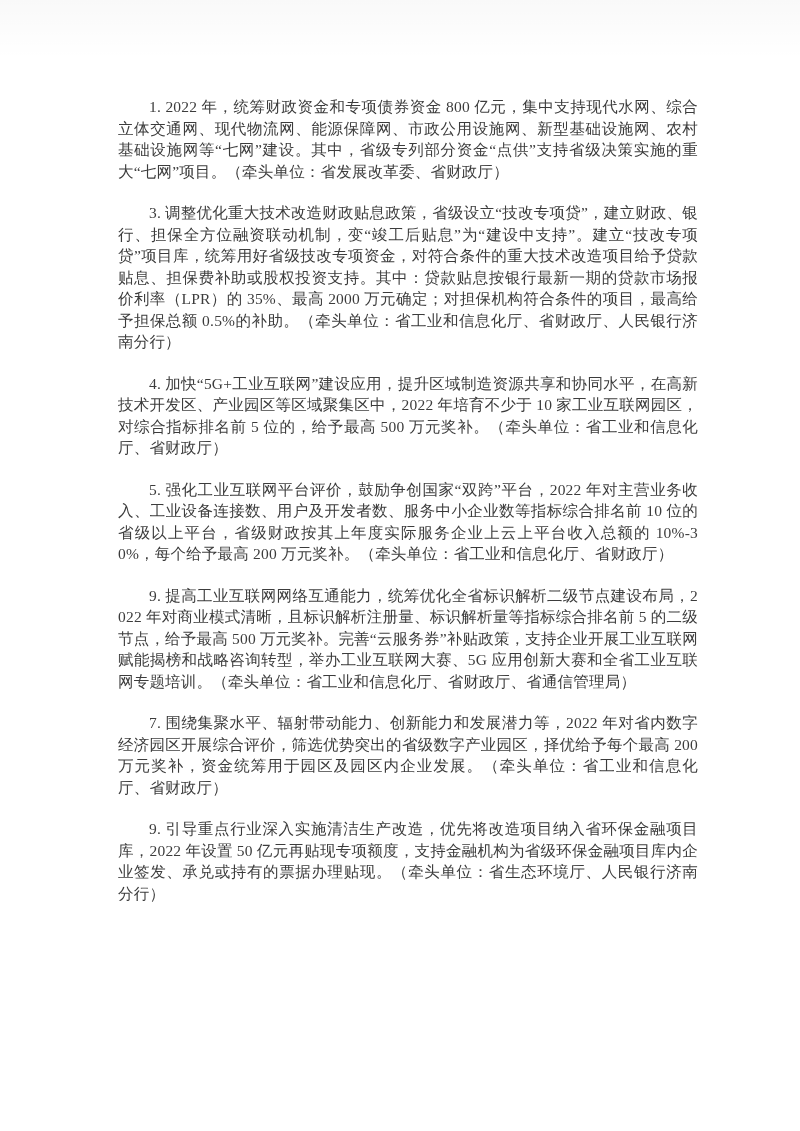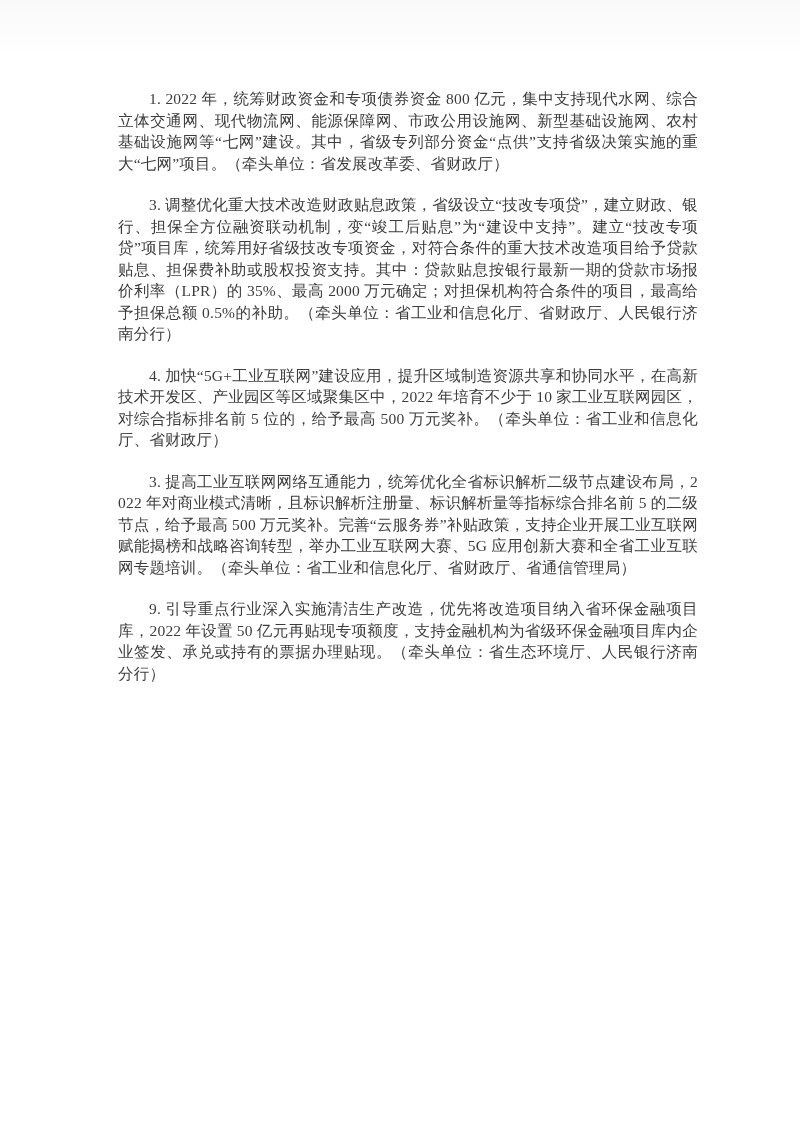--- a/index.html
+++ b/index.html
@@ -30,29 +30,31 @@
     top: 88px;
     width: 580px;
     color: #3c3c3c;
     font-size: 15.5px;
     line-height: 21.5px;
     text-align: justify;
     letter-spacing: 0.2px;
     -webkit-font-smoothing: antialiased;
   }
   .doc-body p {
-    margin: 0 0 20px 0;
+    margin: 8px 0 20px 0;
     text-indent: 2em;
     word-break: break-all;
   }
 </style>
 </head>
 <body>
 
 <div class="page">
   <div class="doc-body">
     <p>1. 2022 年，统筹财政资金和专项债券资金 800 亿元，集中支持现代水网、综合立体交通网、现代物流网、能源保障网、市政公用设施网、新型基础设施网、农村基础设施网等“七网”建设。其中，省级专列部分资金“点供”支持省级决策实施的重大“七网”项目。（牵头单位：省发展改革委、省财政厅）</p>
     <p>3. 调整优化重大技术改造财政贴息政策，省级设立“技改专项贷”，建立财政、银行、担保全方位融资联动机制，变“竣工后贴息”为“建设中支持”。建立“技改专项贷”项目库，统筹用好省级技改专项资金，对符合条件的重大技术改造项目给予贷款贴息、担保费补助或股权投资支持。其中：贷款贴息按银行最新一期的贷款市场报价利率（LPR）的 35%、最高 2000 万元确定；对担保机构符合条件的项目，最高给予担保总额 0.5%的补助。（牵头单位：省工业和信息化厅、省财政厅、人民银行济南分行）</p>
     <p>4. 加快“5G+工业互联网”建设应用，提升区域制造资源共享和协同水平，在高新技术开发区、产业园区等区域聚集区中，2022 年培育不少于 10 家工业互联网园区，对综合指标排名前 5 位的，给予最高 500 万元奖补。（牵头单位：省工业和信息化厅、省财政厅）</p>
-    <p>3. 提高工业互联网网络互通能力，统筹优化全省标识解析二级节点建设布局，2022 年对商业模式清晰，且标识解析注册量、标识解析量等指标综合排名前 5 的二级节点，给予最高 500 万元奖补。完善“云服务券”补贴政策，支持企业开展工业互联网赋能揭榜和战略咨询转型，举办工业互联网大赛、5G 应用创新大赛和全省工业互联网专题培训。（牵头单位：省工业和信息化厅、省财政厅、省通信管理局）</p>
+    <p>5. 强化工业互联网平台评价，鼓励争创国家“双跨”平台，2022 年对主营业务收入、工业设备连接数、用户及开发者数、服务中小企业数等指标综合排名前 10 位的省级以上平台，省级财政按其上年度实际服务企业上云上平台收入总额的 10%-30%，每个给予最高 200 万元奖补。（牵头单位：省工业和信息化厅、省财政厅）</p>
+    <p>9. 提高工业互联网网络互通能力，统筹优化全省标识解析二级节点建设布局，2022 年对商业模式清晰，且标识解析注册量、标识解析量等指标综合排名前 5 的二级节点，给予最高 500 万元奖补。完善“云服务券”补贴政策，支持企业开展工业互联网赋能揭榜和战略咨询转型，举办工业互联网大赛、5G 应用创新大赛和全省工业互联网专题培训。（牵头单位：省工业和信息化厅、省财政厅、省通信管理局）</p>
+    <p>7. 围绕集聚水平、辐射带动能力、创新能力和发展潜力等，2022 年对省内数字经济园区开展综合评价，筛选优势突出的省级数字产业园区，择优给予每个最高 200 万元奖补，资金统筹用于园区及园区内企业发展。（牵头单位：省工业和信息化厅、省财政厅）</p>
     <p>9. 引导重点行业深入实施清洁生产改造，优先将改造项目纳入省环保金融项目库，2022 年设置 50 亿元再贴现专项额度，支持金融机构为省级环保金融项目库内企业签发、承兑或持有的票据办理贴现。（牵头单位：省生态环境厅、人民银行济南分行）</p>
   </div>
 </div>
 
 </body></html>

